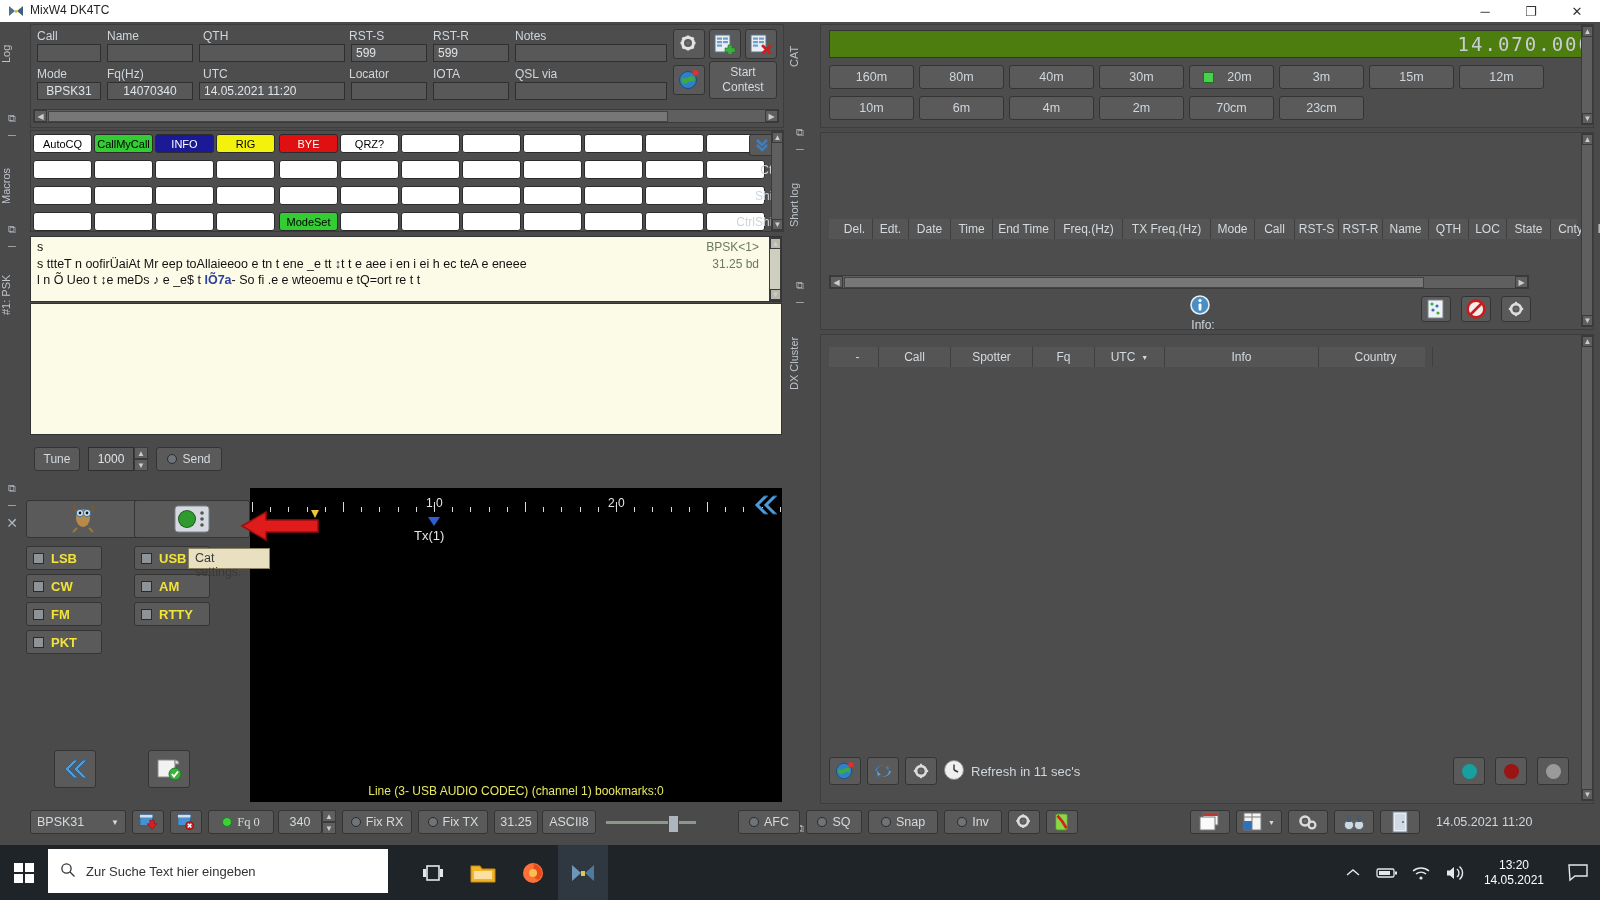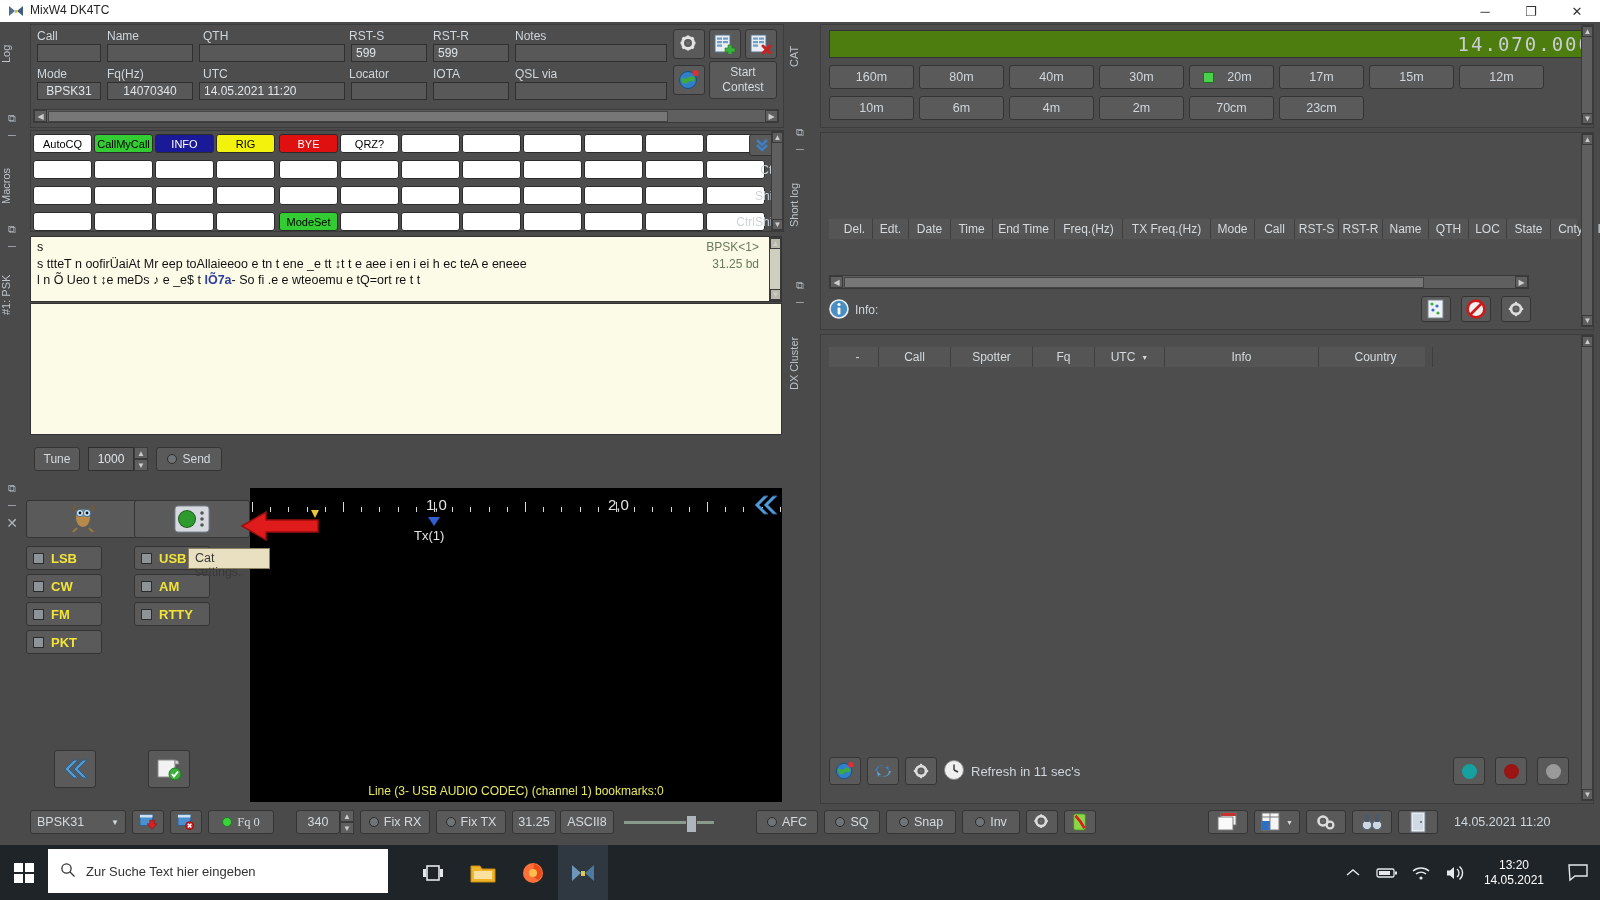--- a/index.html
+++ b/index.html
@@ -55,21 +55,21 @@
 
   
   .sb{position:absolute;background:#5f5f5f;border:1px solid #3a3a3a;box-sizing:border-box;}
   .sbar{position:absolute;background:#777;border:1px solid #444;box-sizing:border-box;}
   .sbbtn{position:absolute;background:#5f5f5f;border:1px solid #3a3a3a;box-sizing:border-box;
          display:flex;align-items:center;justify-content:center;font-size:8px;color:#ccc;}
 
   
   .wf{position:absolute;left:250px;top:488px;width:532px;height:314px;background:#000;}
   .wftick{position:absolute;background:#d8d8d8;width:1px;}
-  .wflabel{position:absolute;color:#e6e6e6;font-size:15px;}
+  .wflabel{position:absolute;color:#e6e6e6;font-size:12px;}
   .wfstatus{position:absolute;left:0;bottom:4px;width:532px;text-align:center;
             color:#e8e860;font-size:12px;}
 
   
   .modebtn{position:absolute;width:76px;height:24px;background:#5a5a5a;border:1px solid #343434;
            border-radius:3px;display:flex;align-items:center;box-sizing:border-box;
            color:#f2e33a;font-size:13px;font-weight:bold;padding-left:6px;}
   .modeled{width:9px;height:9px;background:#8e9398;border:1px solid #2b2b2b;margin-right:7px;}
 
   
@@ -489,21 +489,21 @@
           <span>40m</span>
         </div>
         <div class="bandbtn" style="left: 278px; top: 40px;">
           <span>30m</span>
         </div>
         <div class="bandbtn" style="left: 368px; top: 40px; padding-left: 16px;">
           <span class="bandled"></span>
           <span>20m</span>
         </div>
         <div class="bandbtn" style="left: 458px; top: 40px;">
-          <span>17m</span>
+          <span>3m</span>
         </div>
         <div class="bandbtn" style="left: 548px; top: 40px;">
           <span>15m</span>
         </div>
         <div class="bandbtn" style="left: 638px; top: 40px;">
           <span>12m</span>
         </div>
       </div>
     <div id="band-row2">
         <div class="bandbtn" style="left: 8px; top: 71px;">
@@ -553,21 +553,21 @@
           <div class="th" style="left: 762px; width: 34px;">IOT</div>
         </div>
     </div>
     <div class="gridarea" style="left:8px;top:106px;width:748px;height:36px;"></div>
     <div class="sb" style="left:8px;top:142px;width:700px;height:14px;">
       <div class="sbbtn" style="left:0;top:0;width:13px;height:12px;">◀</div>
       <div class="sbbtn" style="right:0;top:0;width:13px;height:12px;">▶</div>
       <div class="sbar" style="left:14px;top:1px;width:580px;height:11px;"></div>
     </div>
 
-    <div style="position:absolute;left:8px;top:162px;width:748px;height:30px;display:flex;align-items:center;">
+    <div style="position:absolute;left:8px;top:162px;width:748px;height:30px;display:flex;align-items:center;flex-direction:column;">
       <span style="margin-right:6px;">
         <svg width="20" height="20" viewBox="0 0 20 20">
           <circle cx="10" cy="10" r="9" fill="#4a8fc4" stroke="#e8eef4" stroke-width="1.6"></circle>
           <circle cx="10" cy="5.5" r="1.6" fill="#fff"></circle>
           <rect x="8.6" y="8.4" width="2.8" height="7" rx="1" fill="#fff"></rect>
         </svg>
       </span>
       <span class="lbl">Info:</span>
     </div>
     <div class="iconbtn" style="position:absolute;left:600px;top:163px;width:30px;height:26px;">
@@ -684,21 +684,21 @@
         <rect x="1" y="1" width="14" height="12" fill="#4a8fd0" stroke="#2a5f8f"></rect>
         <rect x="1" y="1" width="14" height="3" fill="#cfe0f0"></rect>
         <circle cx="14" cy="13" r="4.4" fill="#d82020" stroke="#8a0f0f"></circle>
         <path d="M12 11 l4 4 M16 11 l-4 4" stroke="#fff" stroke-width="1.6"></path>
       </svg>
     </div>
     <div class="sbtn" style="margin-left:6px;width:66px;font-family:Liberation Serif, serif;">
       <span class="led on"></span>
       <span>Fq 0</span>
     </div>
-    <div class="sbtn" style="margin-left:22px;width:44px;justify-content:center;">340</div>
+    <div class="sbtn" style="margin-left:4px;width:44px;justify-content:center;">340</div>
     <div style="width:14px;height:24px;">
       <div class="sbbtn" style="position:relative;left:0;top:0;width:14px;height:12px;">▲</div>
       <div class="sbbtn" style="position:relative;left:0;top:0;width:14px;height:12px;">▼</div>
     </div>
     <div class="sbtn" style="margin-left:6px;width:70px;">
       <span class="led"></span>
       <span>Fix RX</span>
     </div>
     <div class="sbtn" style="margin-left:6px;width:70px;">
       <span class="led"></span>

